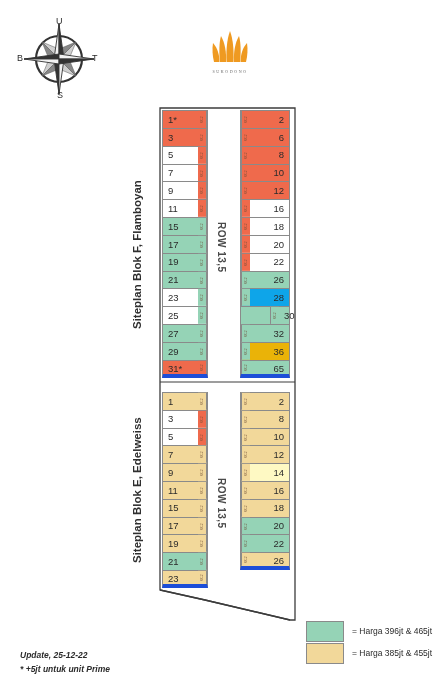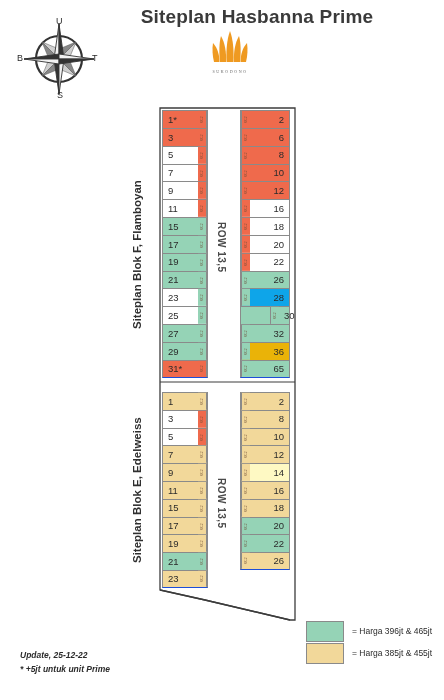--- a/index.html
+++ b/index.html
@@ -68,21 +68,21 @@
   .col { position: absolute; }
 
   .unit {
     position: relative;
     display: flex; align-items: center;
     border: 1px solid #8a8a8a;
     border-bottom: none;
     height: 17.6px;
     font-size: 9.5px; color: #2b2b2b;
   }
-  .unit.last { border-bottom: 1px solid #1d4ed8; }
+  .unit.last { border-bottom: 4px solid #1d4ed8; align-items: flex-end; }
   .unit .num {
     flex: 1 1 auto; padding: 0 5px; line-height: 1;
   }
   .unit .strip {
     flex: 0 0 9px; align-self: stretch;
     display: flex; align-items: center; justify-content: center;
     font-size: 2.6px; letter-spacing: .1px; color: #6b4a33;
     writing-mode: vertical-rl; transform: rotate(180deg);
     overflow: hidden;
   }
@@ -109,21 +109,20 @@
   #footer div {
     font-size: 8.5px; font-style: italic; font-weight: bold;
     color: #2b2b2b; line-height: 14px;
   }
 </style>
 </head>
 <body>
 
 <div id="page">
 
-  <div id="page-title">Siteplan Hasbanna Prime</div>
 
   <div id="compass">
     <svg width="86" height="86" viewBox="0 0 86 86">
       <circle cx="43" cy="43" r="23" fill="none" stroke="#333" stroke-width="2.2"></circle>
 
       <polygon points="43,43 26,26 43,33" fill="#cfcfcf" stroke="#555" stroke-width="0.5"></polygon>
       <polygon points="43,43 26,26 33,43" fill="#888" stroke="#555" stroke-width="0.5"></polygon>
       <polygon points="43,43 60,26 53,43" fill="#cfcfcf" stroke="#555" stroke-width="0.5"></polygon>
       <polygon points="43,43 60,26 43,33" fill="#888" stroke="#555" stroke-width="0.5"></polygon>
       <polygon points="43,43 26,60 33,43" fill="#cfcfcf" stroke="#555" stroke-width="0.5"></polygon>

